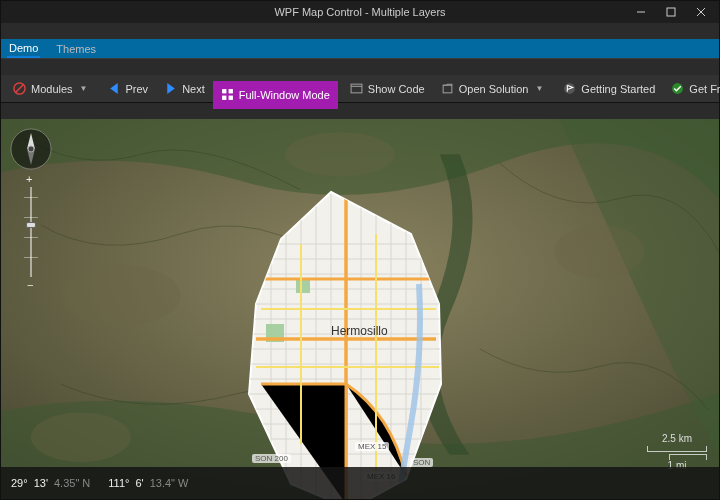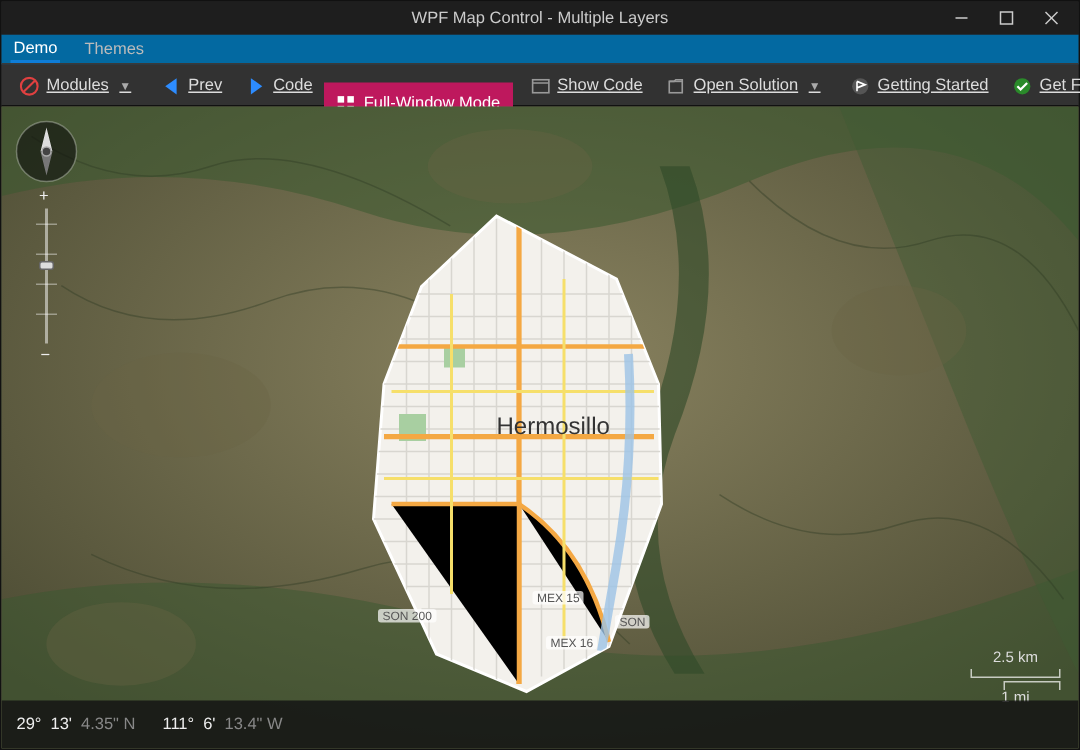--- a/index.html
+++ b/index.html
@@ -1,36 +1,36 @@
 <!DOCTYPE html>
 <html><head>
 <meta charset="utf-8">
 <style>
 * { margin:0; padding:0; box-sizing:border-box; font-family:'Segoe UI',Arial,sans-serif; }
 html,body { width:720px; height:500px; overflow:hidden; background:#1a1a1a; }
-.window { width:720px; height:500px; display:flex; flex-direction:column; background:#2b2b2b; border:1px solid #111; }
+.window { width:720px; height:500px; display:flex; flex-direction:column; background:#2b2b2b; border:1px solid #111;gap:16px; }
 .titlebar { height:22px; background:#1e1e1e; display:flex; align-items:center; color:#ccc; font-size:11px; position:relative; }
 .titlebar .title { position:absolute; left:50%; transform:translateX(-50%); }
 .winbtns { position:absolute; right:4px; display:flex; gap:2px; }
 .winbtn { width:28px; height:18px; display:flex; align-items:center; justify-content:center; color:#ccc; cursor:pointer; }
 .menubar { height:20px; background:#0369a1; display:flex; align-items:center; padding:0 6px; gap:14px; color:#bbb; font-size:11px; border-bottom:1px solid #3a3a3a; }
 .menuitem { cursor:pointer; padding:2px 2px; }
 .menuitem.active { color:#fff; border-bottom:2px solid #0e7dd8; }
-.toolbar { height:28px; background:#323232; display:flex; padding:0 4px; gap:0; color:#ddd; font-size:11px; border-bottom:1px solid #111;text-decoration:underline; }
+.toolbar { height:28px; background:#323232; display:flex; align-items:center; padding:0 4px; gap:0; color:#ddd; font-size:11px; border-bottom:1px solid #111; }
 .tbtn { display:flex; align-items:center; gap:5px; padding:0 8px; height:28px; cursor:pointer; white-space:nowrap; }
-.tbtn.active { background:#be185d; color:#fff;margin-top:12px; }
+.tbtn.active { background:#a21caf; color:#fff;margin-top:12px; }
 .ticon { width:13px; height:13px; display:flex; align-items:center; justify-content:center; }
 .tsep { width:1px; height:18px; background:#4a4a4a; margin:0 2px; }
 .chev { font-size:8px; margin-left:2px; color:#aaa; }
 .map { flex:1; position:relative; overflow:hidden; background:#5a6040; }
 .terrain { position:absolute; inset:0; }
 .terrain svg { width:100%; height:100%; display:block; }
 .overlay { position:absolute; left:200px; top:65px; width:280px; height:330px; }
 .overlay svg { width:100%; height:100%; }
-.citylabel { position:absolute; left:330px; top:205px; color:#333; font-size:16px; font-weight:500; }
+.citylabel { position:absolute; left:330px; top:205px; color:#333; font-size:12px; font-weight:500; }
 .compass { position:absolute; left:8px; top:8px; width:44px; height:44px; }
 .compass svg { width:100%; height:100%; }
 .zoomslider { position:absolute; left:23px; top:58px; width:14px; height:110px; }
 .zoomtrack { position:absolute; left:6px; top:10px; width:2px; height:90px; background:rgba(255,255,255,.5); }
 .zoomthumb { position:absolute; left:2px; top:45px; width:10px; height:6px; background:#ddd; border:1px solid #666; border-radius:2px; cursor:pointer; }
 .ztick { position:absolute; width:14px; height:1px; background:rgba(255,255,255,.4); left:0; }
 .zplus { position:absolute; left:2px; top:-4px; color:#eee; font-size:11px; }
 .zminus { position:absolute; left:3px; bottom:-4px; color:#eee; font-size:11px; }
 .scalebar { position:absolute; right:12px; bottom:28px; color:#ddd; font-size:10px; text-align:center; }
 .scale-line { width:60px; height:6px; border:1px solid rgba(255,255,255,.7); border-top:none; margin-top:2px; margin-left:auto; }
@@ -88,21 +88,21 @@
           </svg>
         </span>
       <span>Prev</span>
     </div>
     <div class="tbtn">
       <span class="ticon">
           <svg viewBox="0 0 12 12">
             <polygon points="3,1 3,11 10,6" fill="#2d8cff"></polygon>
           </svg>
         </span>
-      <span>Code</span>
+      <span>Next</span>
     </div>
     <div class="tbtn active">
       <span class="ticon">
           <svg viewBox="0 0 12 12">
             <rect x="1" y="1" width="4" height="4" fill="#fff"></rect>
             <rect x="7" y="1" width="4" height="4" fill="#fff"></rect>
             <rect x="1" y="7" width="4" height="4" fill="#fff"></rect>
             <rect x="7" y="7" width="4" height="4" fill="#fff"></rect>
           </svg>
         </span>

